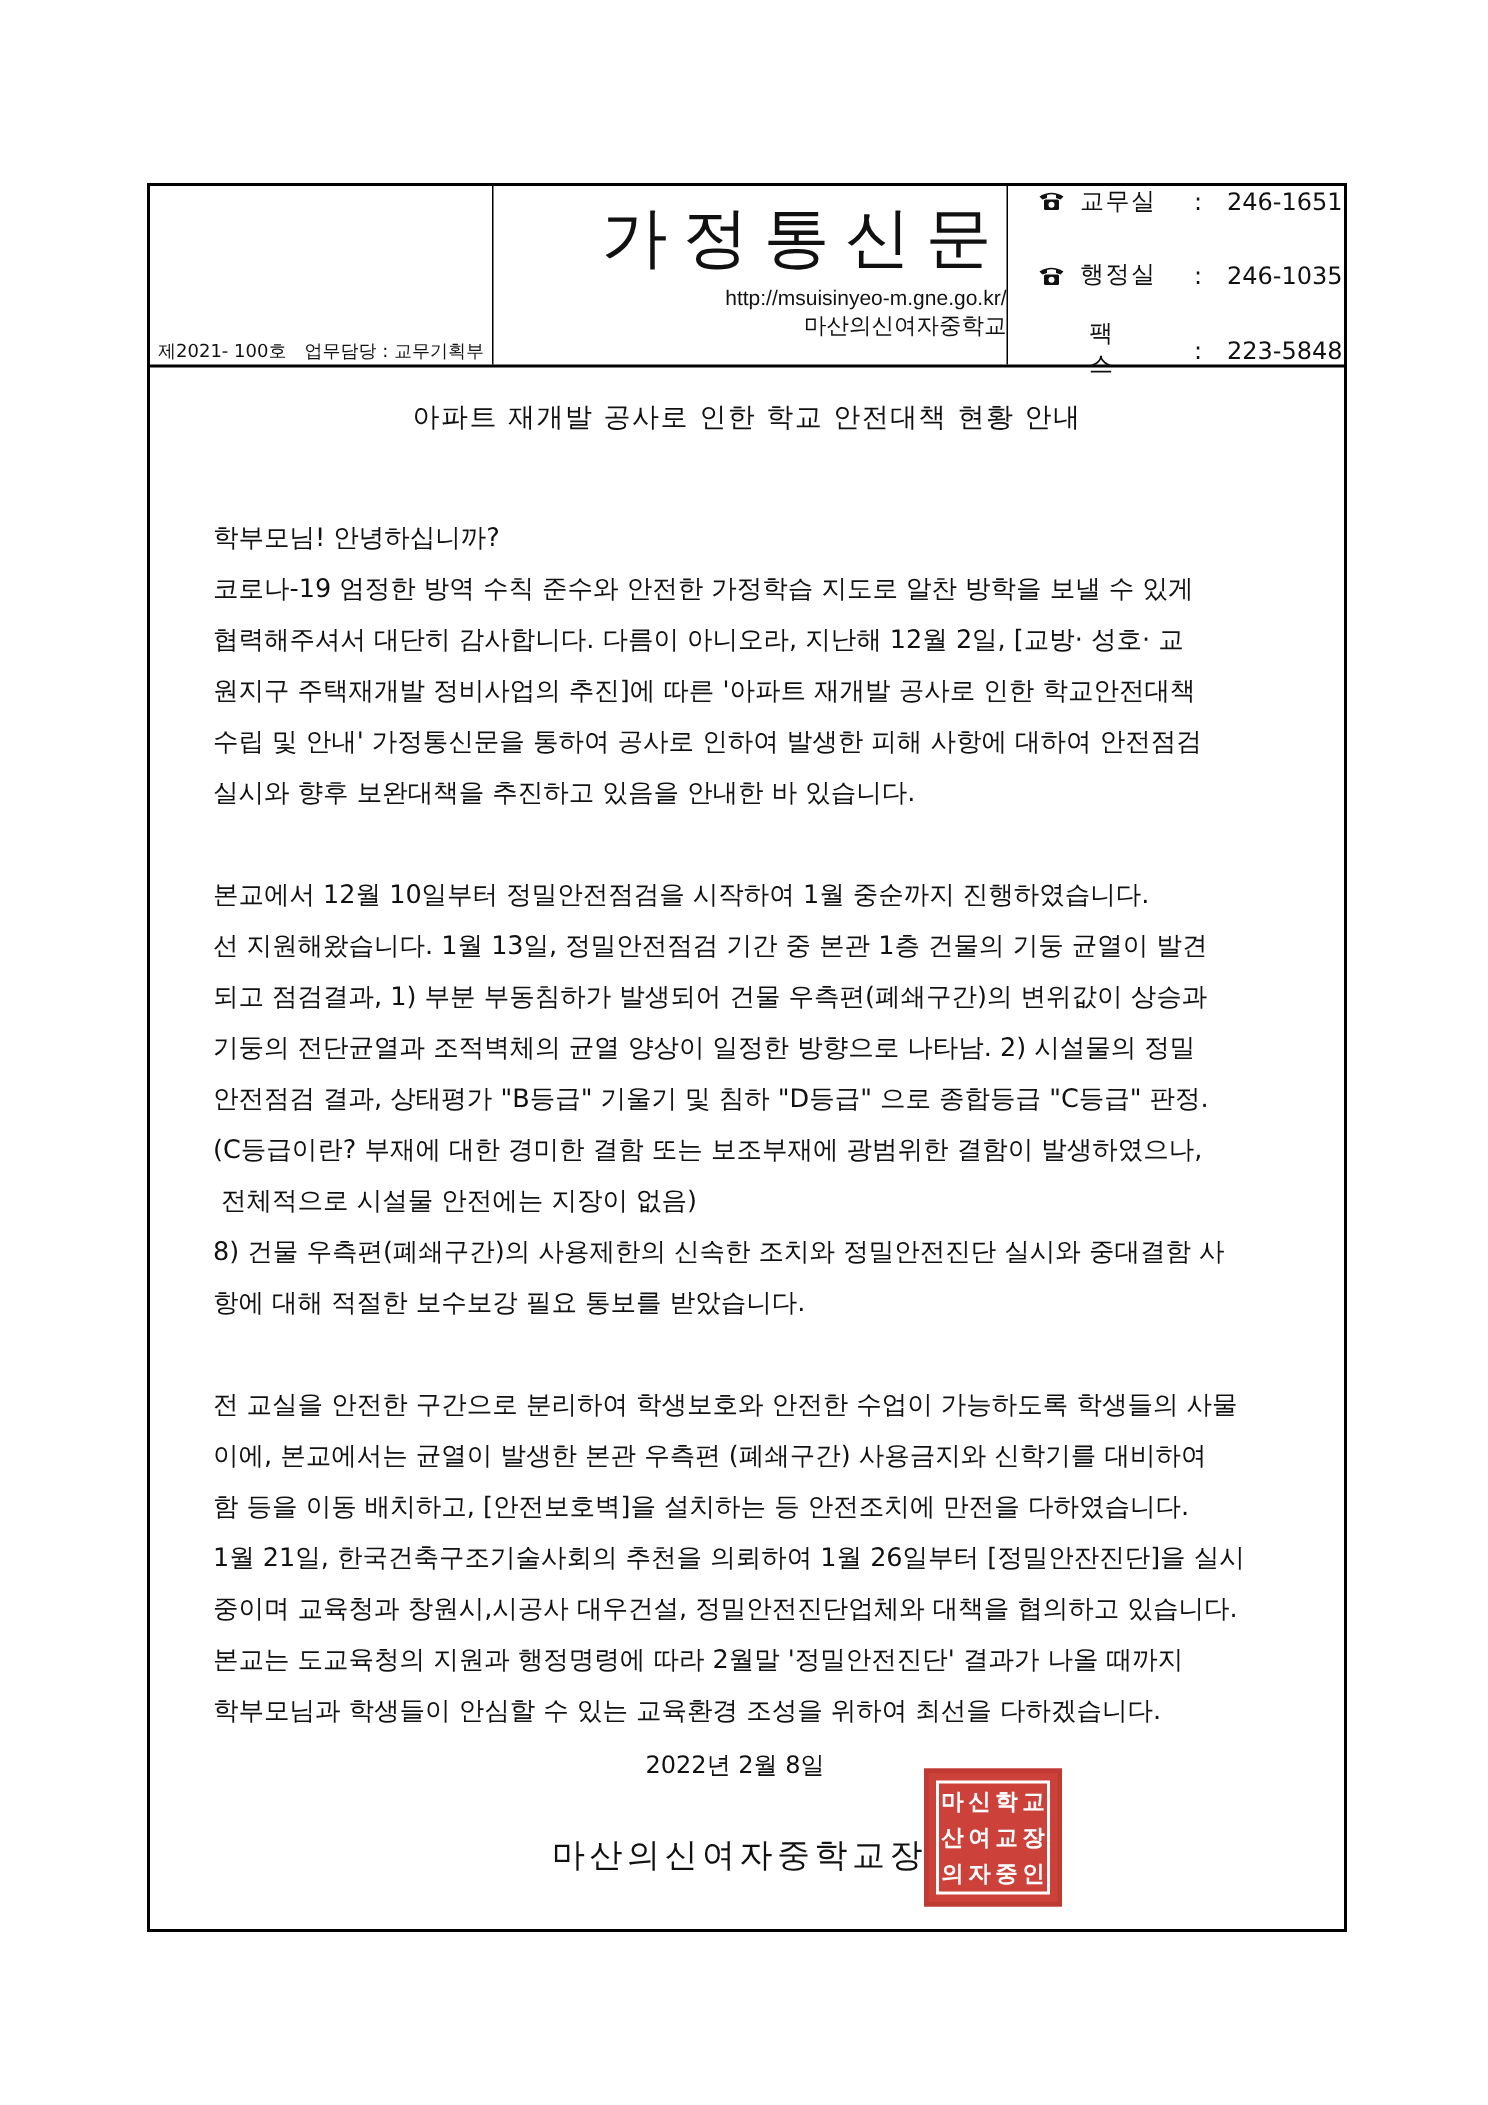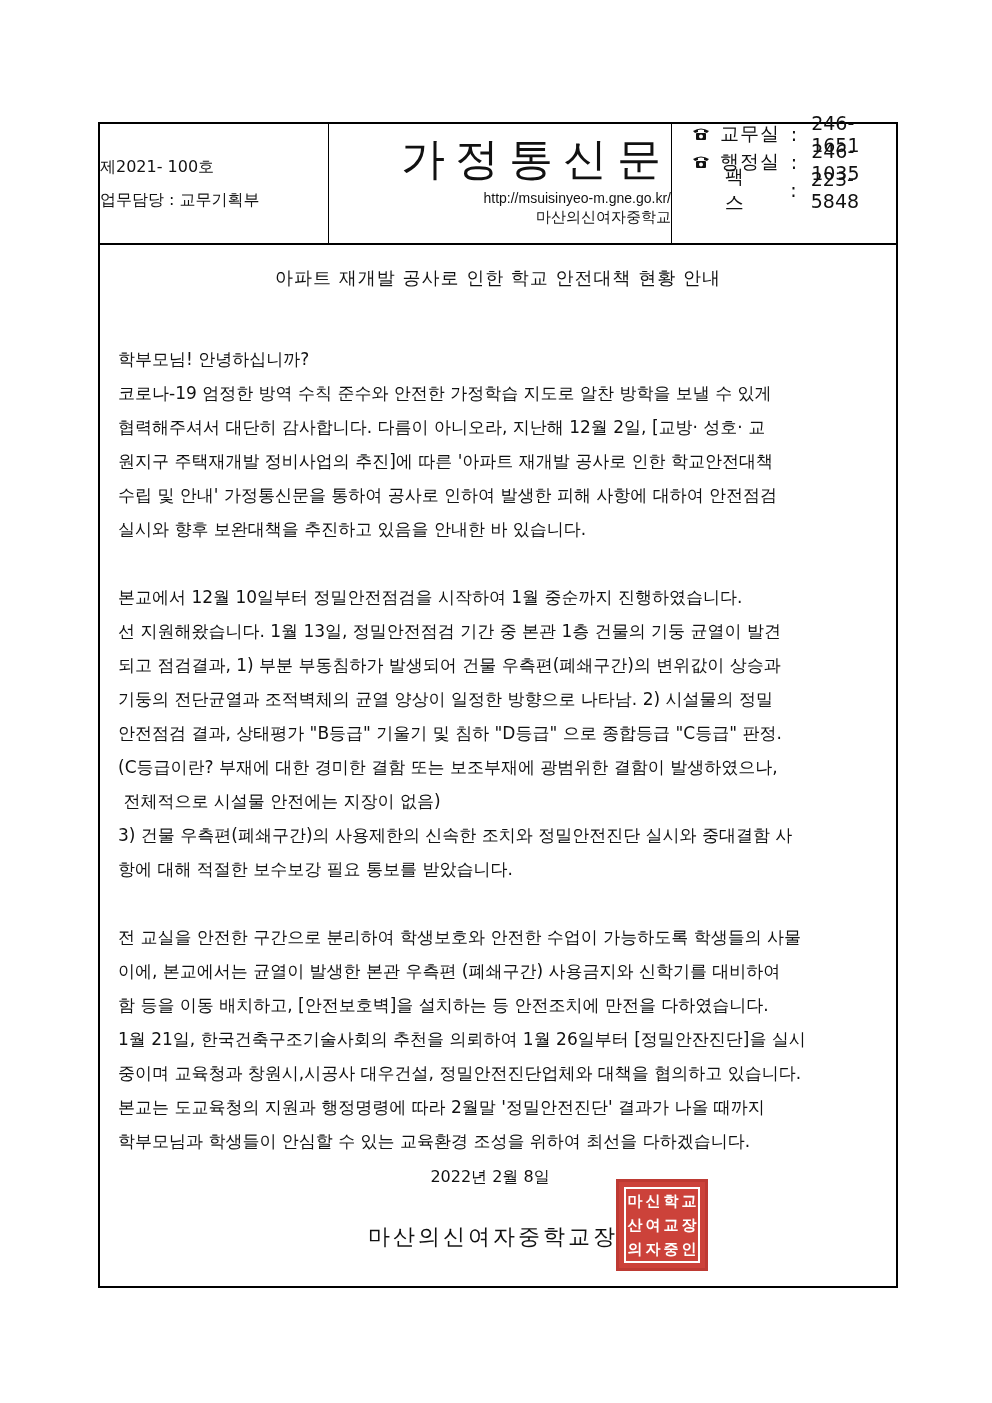--- a/index.html
+++ b/index.html
@@ -31,25 +31,25 @@
       width: 796px;
       height: 119px;
       border-bottom: 2px solid #000;
       display: flex;
     }
     .hdr-left {
       width: 228px;
       height: 119px;
       border-right: 1px solid #000;
       display: flex;
-      flex-direction: column;
-      align-items: flex-start;
+      flex-direction: row;
+      align-items: flex-end;
       justify-content: center;
       gap: 12px;
-      font-size: 16px;
+      font-size: 12px;
     }
     .hdr-center {
       width: 342px;
       height: 119px;
       border-right: 1px solid #000;
       display: flex;
       flex-direction: column;
       align-items: flex-end;
       justify-content: center;
     }
@@ -68,24 +68,24 @@
       letter-spacing: 0px;
     }
     .hdr-school {
       font-size: 15px;
       margin-top: 2px;
     }
     .hdr-right {
       flex: 1;
       display: flex;
       flex-direction: column;
-      justify-content: flex-start;
+      justify-content: space-between;
       padding-left: 20px;
       gap: 8px;
-      font-size: 19px;
+      font-size: 16px;
     }
     .contact-row {
       display: flex;
       align-items: center;
       height: 20px;
     }
     .contact-icon {
       width: 18px;
       height: 14px;
       display: inline-block;
@@ -127,20 +127,21 @@
       position: absolute;
       left: 18px;
       top: 218px;
       width: 780px;
       font-size: 17px;
     }
     .line {
       height: 34px;
       line-height: 34px;
       white-space: nowrap;
+      margin-left: 24px;
     }
     .gap { height: 34px; }
 
     .date-line {
       position: absolute;
       top: 1043px;
       left: 0;
       width: 796px;
       text-align: center;
       font-size: 16px;
@@ -252,21 +253,21 @@
     </div>
     <div class="gap"></div>
     <div>
       <div class="line">본교에서 12월 10일부터 정밀안전점검을 시작하여 1월 중순까지 진행하였습니다.</div>
       <div class="line">선 지원해왔습니다. 1월 13일, 정밀안전점검 기간 중 본관 1층 건물의 기둥 균열이 발견</div>
       <div class="line">되고 점검결과, 1) 부분 부동침하가 발생되어 건물 우측편(폐쇄구간)의 변위값이 상승과</div>
       <div class="line">기둥의 전단균열과 조적벽체의 균열 양상이 일정한 방향으로 나타남. 2) 시설물의 정밀</div>
       <div class="line">안전점검 결과, 상태평가 "B등급"  기울기 및 침하 "D등급" 으로 종합등급  "C등급" 판정.</div>
       <div class="line">(C등급이란? 부재에 대한 경미한 결함 또는 보조부재에 광범위한 결함이 발생하였으나,</div>
       <div class="line" style="white-space: pre;"> 전체적으로 시설물 안전에는 지장이 없음)</div>
-      <div class="line">3) 건물 우측편(폐쇄구간)의 사용제한의 신속한 조치와 정밀안전진단 실시와 중대결함 사</div>
+      <div class="line">8) 건물 우측편(폐쇄구간)의 사용제한의 신속한 조치와 정밀안전진단 실시와 중대결함 사</div>
       <div class="line">항에 대해 적절한 보수보강 필요 통보를 받았습니다.</div>
     </div>
     <div class="gap"></div>
     <div>
       <div class="line">전 교실을 안전한 구간으로 분리하여 학생보호와 안전한 수업이 가능하도록 학생들의 사물</div>
       <div class="line">이에, 본교에서는 균열이 발생한 본관 우측편 (폐쇄구간) 사용금지와 신학기를 대비하여</div>
       <div class="line">함 등을 이동 배치하고, [안전보호벽]을 설치하는 등 안전조치에 만전을 다하였습니다.</div>
       <div class="line">1월 21일, 한국건축구조기술사회의 추천을 의뢰하여 1월 26일부터 [정밀안잔진단]을 실시</div>
       <div class="line">중이며 교육청과 창원시,시공사 대우건설, 정밀안전진단업체와 대책을 협의하고 있습니다.</div>
       <div class="line">본교는 도교육청의 지원과 행정명령에 따라 2월말  '정밀안전진단'  결과가 나올 때까지</div>

